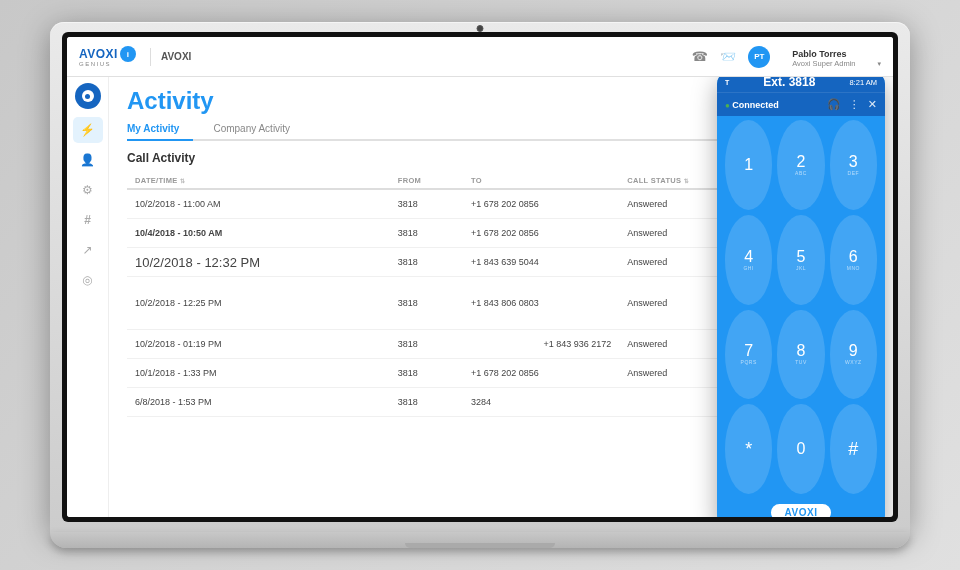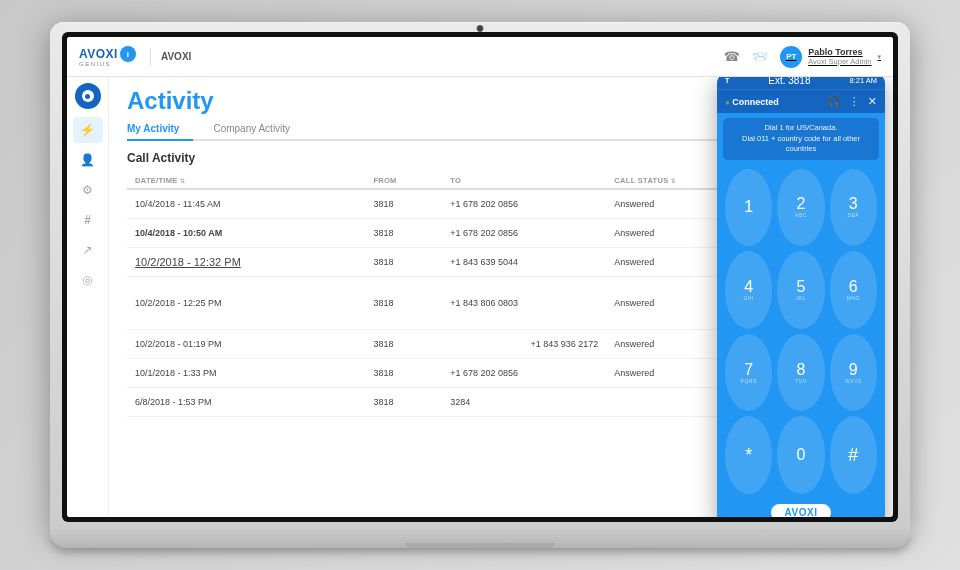--- a/index.html
+++ b/index.html
@@ -36,21 +36,21 @@
                 </div>
                 <span style="font-size:6px; color:#888; letter-spacing:1.5px; text-transform:uppercase; margin-top:-1px;">GENIUS</span>
               </div>
               <div style="width:1px; height:18px; background:#ddd; margin:0 10px;"></div>
               <span style="font-size:10px; color:#555; font-weight:600;">AVOXI</span>
               <div style="flex:1;"></div>
               <div style="display:flex; align-items:center; gap:12px; margin-right:12px;">
                 <span style="color:#888; font-size:13px; cursor:pointer;">☎</span>
                 <span style="color:#888; font-size:13px; cursor:pointer;">📨</span>
               </div>
-              <div style="display:flex; align-items:center; gap:6px; cursor:pointer;text-decoration:underline;">
+              <div style="display:flex; align-items:flex-end; gap:22px; cursor:pointer;">
                 <div style="width:22px; height:22px; background:#2196F3; border-radius:50%; display:flex; align-items:center; justify-content:center; font-size:8px; color:white; font-weight:bold;">
                   <span>PT</span>
                 </div>
                 <div style="display:flex; flex-direction:column;">
                   <span style="font-size:9px; font-weight:600; color:#333;">Pablo Torres</span>
                   <span style="font-size:7.5px; color:#888;">Avoxi Super Admin</span>
                 </div>
                 <span style="font-size:7px; color:#888;">▾</span>
               </div>
             </div>
@@ -88,35 +88,35 @@
                       <tr style="border-bottom:2px solid #ddd;">
                         <th style="text-align:left; padding:3px 8px; color:#999; font-weight:600; font-size:7.5px; text-transform:uppercase; letter-spacing:0.3px;">DATE/TIME <span style="font-size:6px; color:#bbb;">⇅</span></th>
                         <th style="text-align:left; padding:3px 8px; color:#999; font-weight:600; font-size:7.5px; text-transform:uppercase; letter-spacing:0.3px;">FROM</th>
                         <th style="text-align:left; padding:3px 8px; color:#999; font-weight:600; font-size:7.5px; text-transform:uppercase; letter-spacing:0.3px;">TO</th>
                         <th style="text-align:left; padding:3px 8px; color:#999; font-weight:600; font-size:7.5px; text-transform:uppercase; letter-spacing:0.3px;">CALL STATUS <span style="font-size:6px; color:#bbb;">⇅</span></th>
                         <th style="text-align:left; padding:3px 8px; color:#999; font-weight:600; font-size:7.5px; text-transform:uppercase; letter-spacing:0.3px;">PLAYBACK</th>
                       </tr>
                     </thead>
                     <tbody id="table-body">
                     <tr style="border-bottom: 1px solid rgb(240, 240, 240);">
-    <td style="padding:5px 8px;color:#444;font-size:9px;">10/4/2018 - 11:45 AM</td>
+    <td style="padding:5px 8px;color:#444;font-size:9px;">10/2/2018 - 11:00 AM</td>
     <td style="padding:5px 8px;color:#444;font-size:9px;">3818</td>
     <td style="padding:5px 8px;color:#444;font-size:9px;">+1 678 202 0856</td>
     <td style="padding:5px 8px;color:#444;font-size:9px;">Answered</td>
     <td style="padding:5px 8px;"><div style="width:18px;height:18px;background:#2196F3;border-radius:50%;display:inline-flex;align-items:center;justify-content:center;color:white;font-size:7px;cursor:pointer;">▶</div></td>
   </tr>
                         <tr style="border-bottom: 1px solid rgb(240, 240, 240);">
     <td style="padding:5px 8px;color:#444;font-size:9px;font-weight:bold;">10/4/2018 - 10:50 AM</td>
     <td style="padding:5px 8px;color:#444;font-size:9px;">3818</td>
     <td style="padding:5px 8px;color:#444;font-size:9px;">+1 678 202 0856</td>
     <td style="padding:5px 8px;color:#444;font-size:9px;">Answered</td>
     <td style="padding:5px 8px;"><div style="width:18px;height:18px;background:#2196F3;border-radius:50%;display:inline-flex;align-items:center;justify-content:center;color:white;font-size:7px;cursor:pointer;">▶</div></td>
   </tr>
                         <tr style="border-bottom: 1px solid rgb(240, 240, 240);">
-    <td style="padding:5px 8px;color:#444;font-size:11px;text-decoration:underline;">10/2/2018 - 12:32 PM</td>
+    <td style="padding:5px 8px;color:#444;font-size:13px;">10/2/2018 - 12:32 PM</td>
     <td style="padding:5px 8px;color:#444;font-size:9px;">3818</td>
     <td style="padding:5px 8px;color:#444;font-size:9px;">+1 843 639 5044</td>
     <td style="padding:5px 8px;color:#444;font-size:9px;">Answered</td>
     <td style="padding:5px 8px;"><div style="width:18px;height:18px;background:#2196F3;border-radius:50%;display:inline-flex;align-items:center;justify-content:center;color:white;font-size:7px;cursor:pointer;">▶</div></td>
   </tr>
                         <tr style="border-bottom: 1px solid rgb(240, 240, 240);">
     <td style="padding:21px 8px;color:#444;font-size:9px;">10/2/2018 - 12:25 PM</td>
     <td style="padding:5px 8px;color:#444;font-size:9px;">3818</td>
     <td style="padding:5px 8px;color:#444;font-size:9px;">+1 843 806 0803</td>
     <td style="padding:5px 8px;color:#444;font-size:9px;">Answered</td>
@@ -144,41 +144,35 @@
     <td style="padding:5px 8px;"><div style="width:18px;height:18px;background:#9e9e9e;border-radius:50%;display:inline-flex;align-items:center;justify-content:center;color:white;font-size:7px;cursor:pointer;">▶</div></td>
   </tr>
                       </tbody>
                   </table>
                 </div>
 
                 <div style="position:absolute; right:8px; top:-5px; width:168px; height:455px; background:#2196F3; border-radius:12px; box-shadow:0 8px 24px rgba(0,0,0,0.35); overflow:hidden; display:flex; flex-direction:column; z-index:10;">
 
                   <div style="background:#1565C0; padding:3px 8px; display:flex; justify-content:space-between; align-items:center;">
                     <span style="font-size:7px; color:white; font-weight:bold;">T</span>
-                    <span style="font-size:10px; color:white; font-weight:400;">Ext. 3818</span>
+                    <span style="font-size:12px; color:white; font-weight:700;">Ext. 3818</span>
                     <span style="font-size:7.5px; color:white;">8:21 AM</span>
                   </div>
 
                   <div style="background:#1565C0; padding:5px 8px; display:flex; align-items:center; justify-content:space-between; border-top:1px solid rgba(255,255,255,0.1);">
                     <span style="font-size:9px; color:white; font-weight:600;">
                       <span style="color:#4CAF50; font-size:8px;">●</span> <span>Connected</span>
                     </span>
                     <div style="display:flex; gap:8px; align-items:center;">
                       <span style="color:rgba(255,255,255,0.85); font-size:11px; cursor:pointer;">🎧</span>
                       <span style="color:rgba(255,255,255,0.85); font-size:11px; cursor:pointer;">⋮</span>
                       <span style="color:rgba(255,255,255,0.85); font-size:11px; cursor:pointer;">✕</span>
                     </div>
                   </div>
 
-                  <div style="background:#1976D2; margin:5px 6px; border-radius:5px; padding:5px 6px; text-align:center;">
-                    <div style="font-size:7.5px; color:rgba(255,255,255,0.9); line-height:1.4;">
-                      <span>Dial 1 for US/Canada.</span><br>
-                      <span>Dial 011 + country code for all other countries</span>
-                    </div>
-                  </div>
 
                   <div style="flex:1; padding:4px 8px; display:grid; grid-template-columns:repeat(3,1fr); grid-template-rows:repeat(4,1fr); gap:5px;">
                     <div style="background:rgba(255,255,255,0.15); border-radius:50%; display:flex; flex-direction:column; align-items:center; justify-content:center; cursor:pointer;">
                       <span style="font-size:16px; color:white; font-weight:400; line-height:1;">1</span>
                       <span style="font-size:5px; color:rgba(255,255,255,0.6); letter-spacing:0.5px;"></span>
                     </div>
                     <div style="background:rgba(255,255,255,0.15); border-radius:50%; display:flex; flex-direction:column; align-items:center; justify-content:center; cursor:pointer;">
                       <span style="font-size:16px; color:white; font-weight:400; line-height:1;">2</span>
                       <span style="font-size:5px; color:rgba(255,255,255,0.6); letter-spacing:0.5px;">ABC</span>
                     </div>

